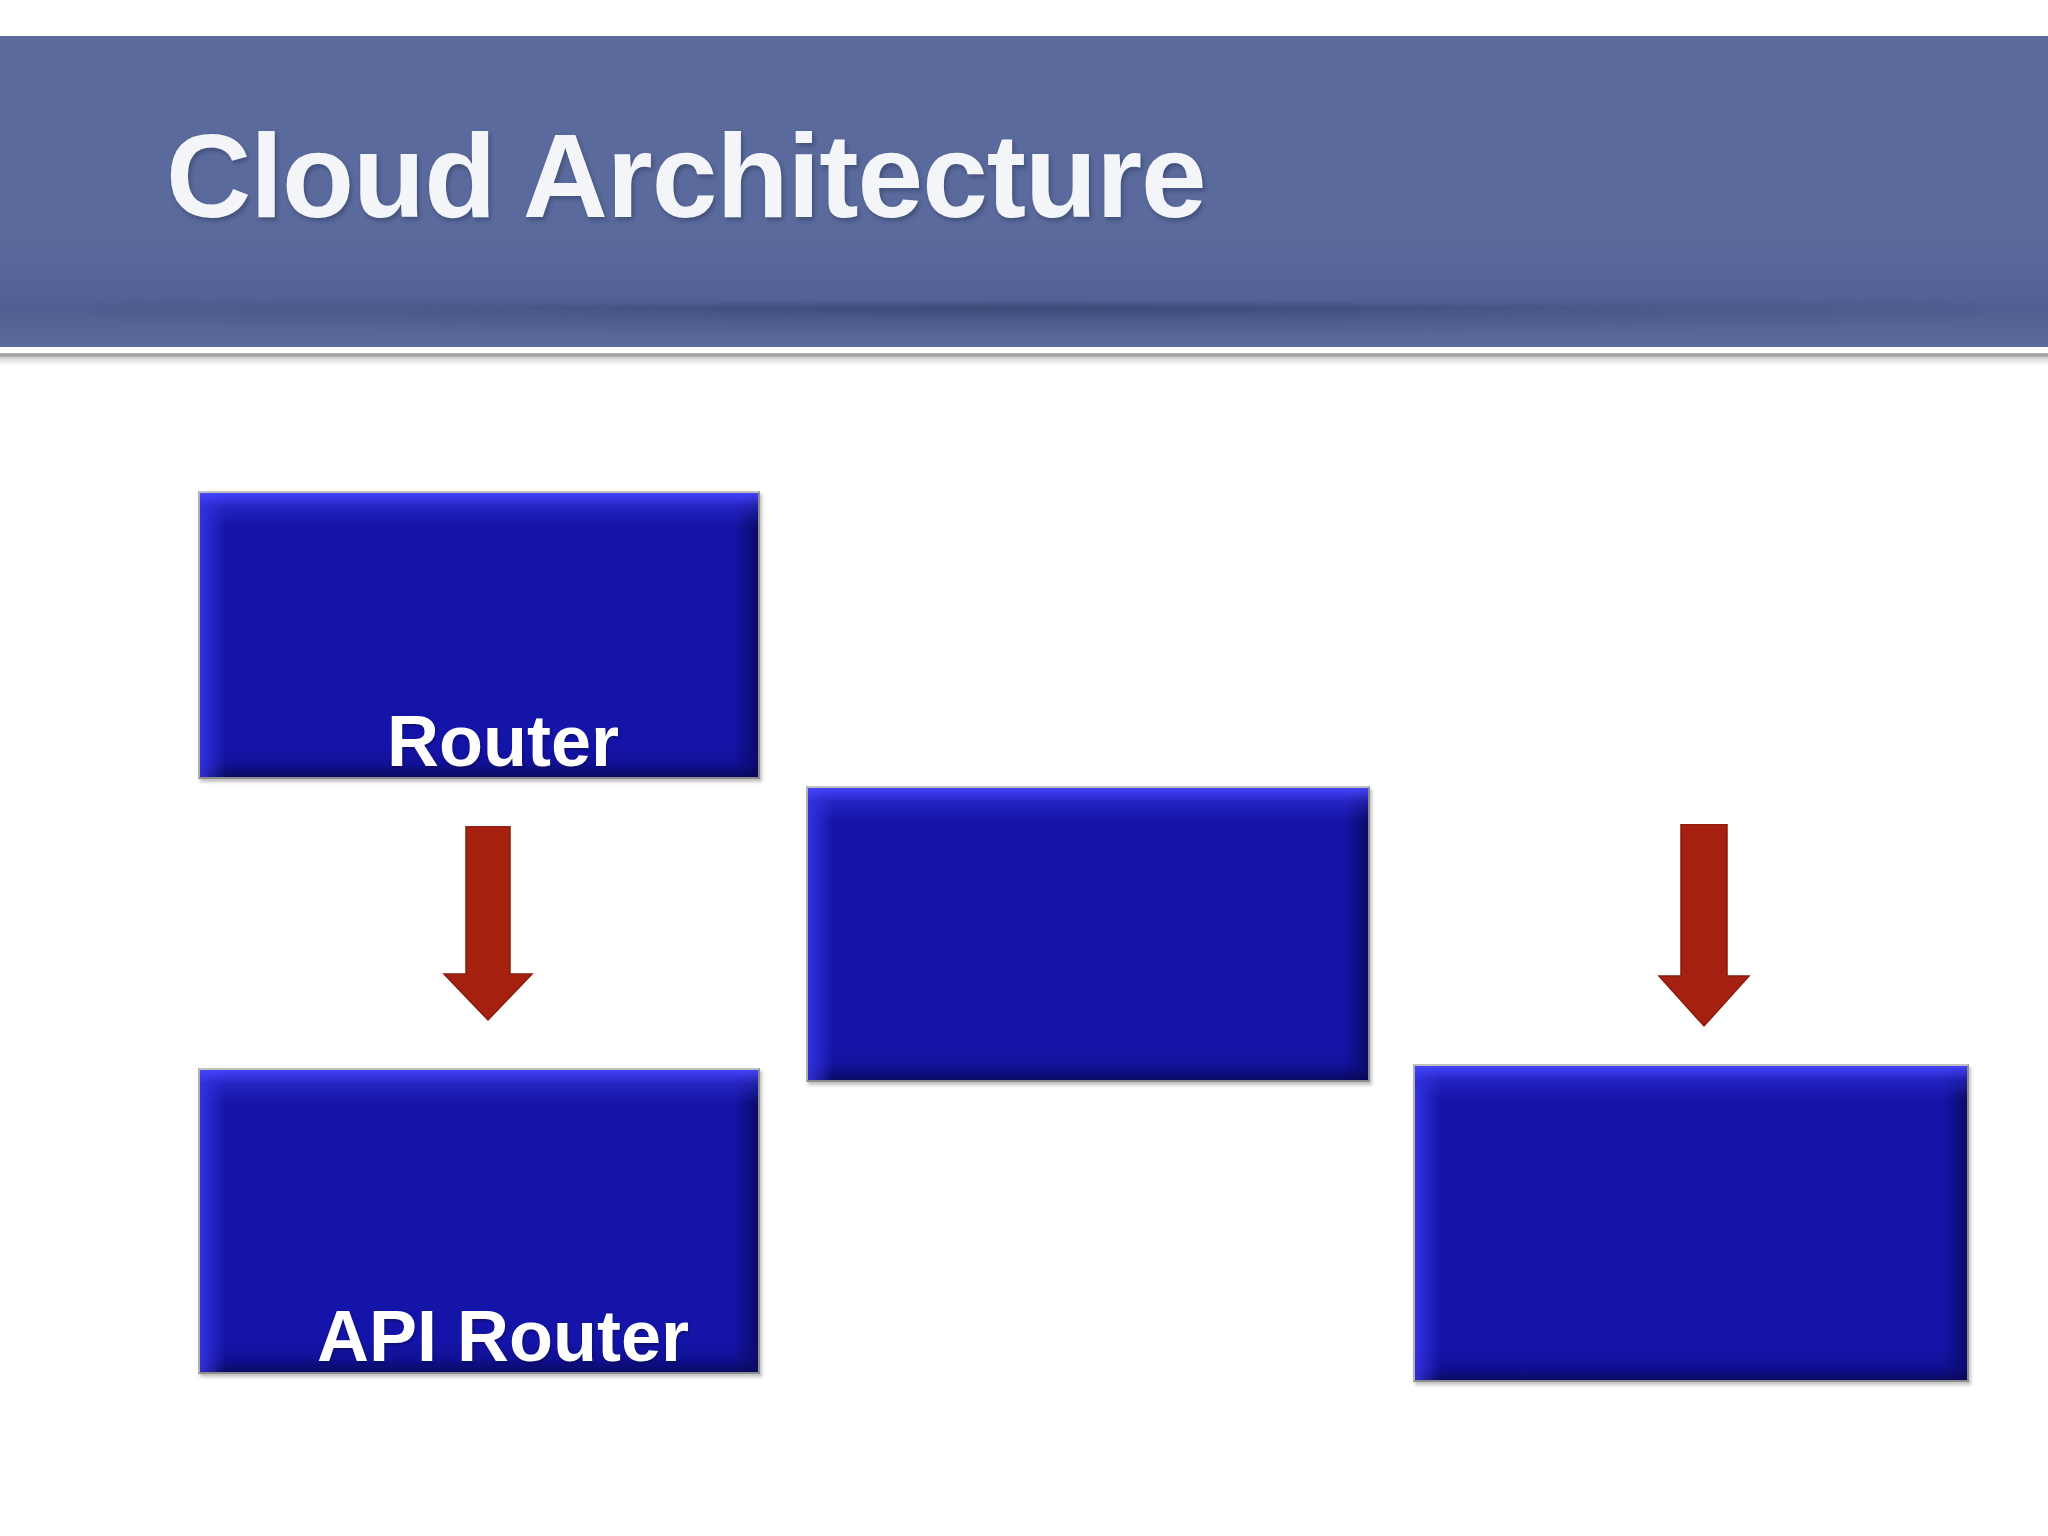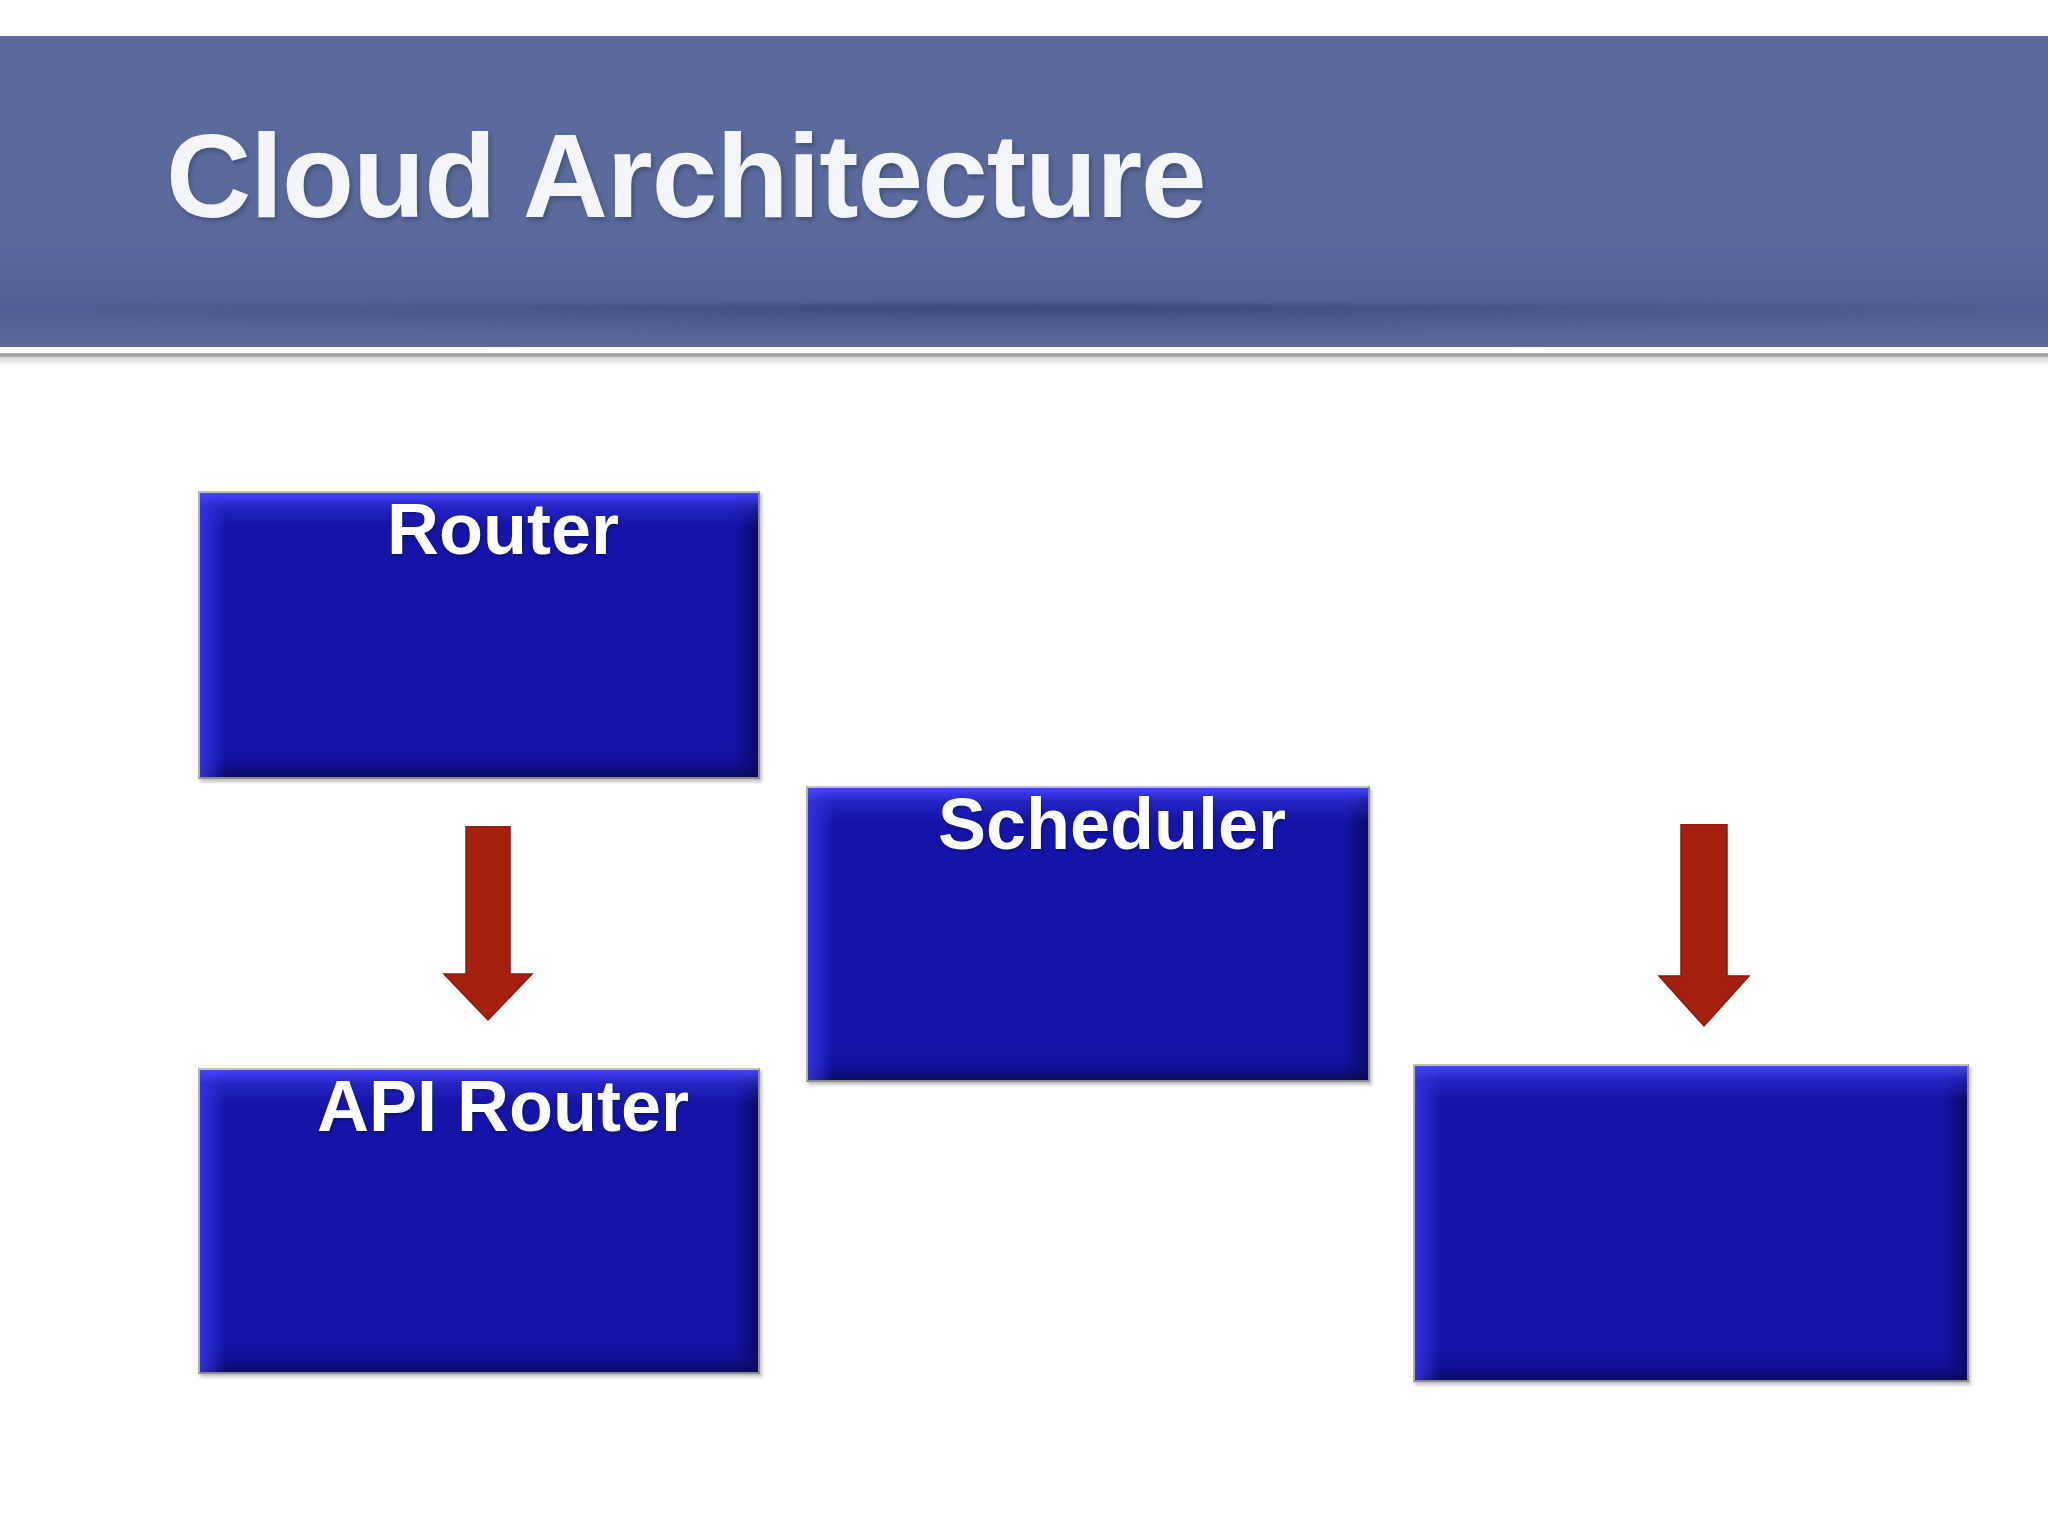--- a/index.html
+++ b/index.html
@@ -100,21 +100,21 @@
   .node-box {
     position: absolute;
     box-sizing: border-box;
     border-top: 2px solid #bfbfbf;
     border-left: 2px solid #b2b2b2;
     border-right: 2px solid #8d8d8d;
     border-bottom: 2px solid #8d8d8d;
     background: #000000;
     box-shadow: 2px 3px 3px rgba(120,120,120,0.45);
     display: flex;
-    align-items: flex-start;
+    align-items: flex-end;
     justify-content: center;
     padding-left: 48px;
   }
   .node-bevel {
     position: absolute;
     left: 0; top: 0; right: 0; bottom: 0;
     background:
       
       linear-gradient(180deg, rgba(70,70,255,0.95) 0px, rgba(48,48,215,0.55) 14px, rgba(20,20,168,0) 34px),
       
@@ -158,21 +158,20 @@
   <div id="canvas">
 
     <div class="node-box" style="left:198px; top:125px; width:562px; height:288px;">
       <div class="node-bevel"></div>
       <span class="node-label">Router</span>
     </div>
 
 
     <div class="node-box" style="left:806px; top:420px; width:564px; height:296px;">
       <div class="node-bevel"></div>
-      <span class="node-label">Scheduler</span>
     </div>
 
     <div class="node-box" style="left:198px; top:702px; width:562px; height:306px;">
       <div class="node-bevel"></div>
       <span class="node-label">API Router</span>
     </div>
 
     <div class="node-box" style="left:1413px; top:698px; width:556px; height:318px;">
       <div class="node-bevel"></div>
     </div>

